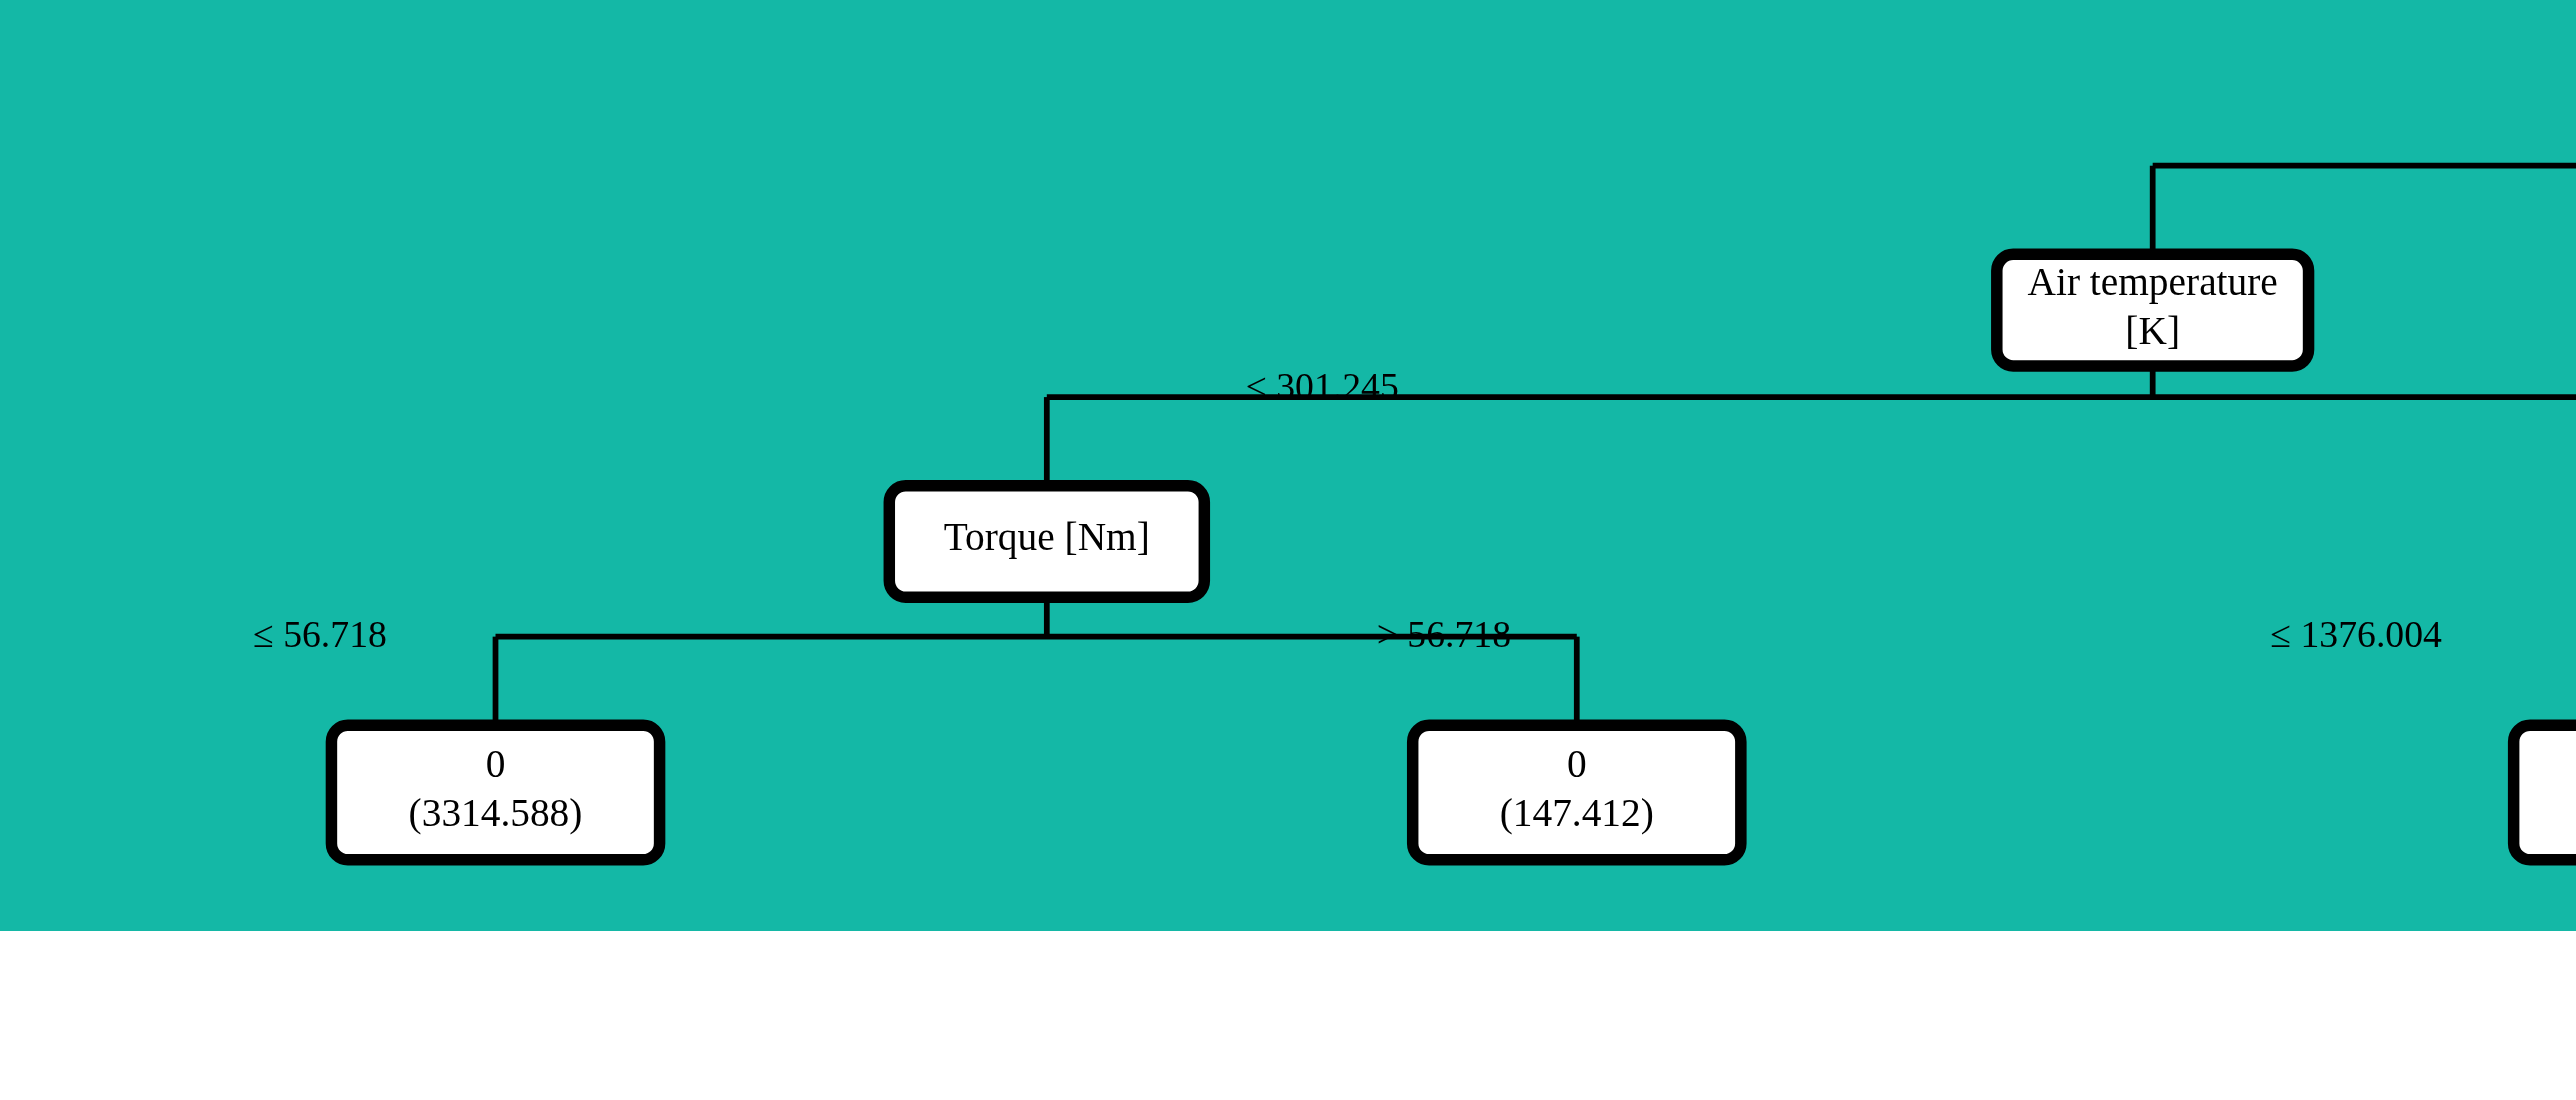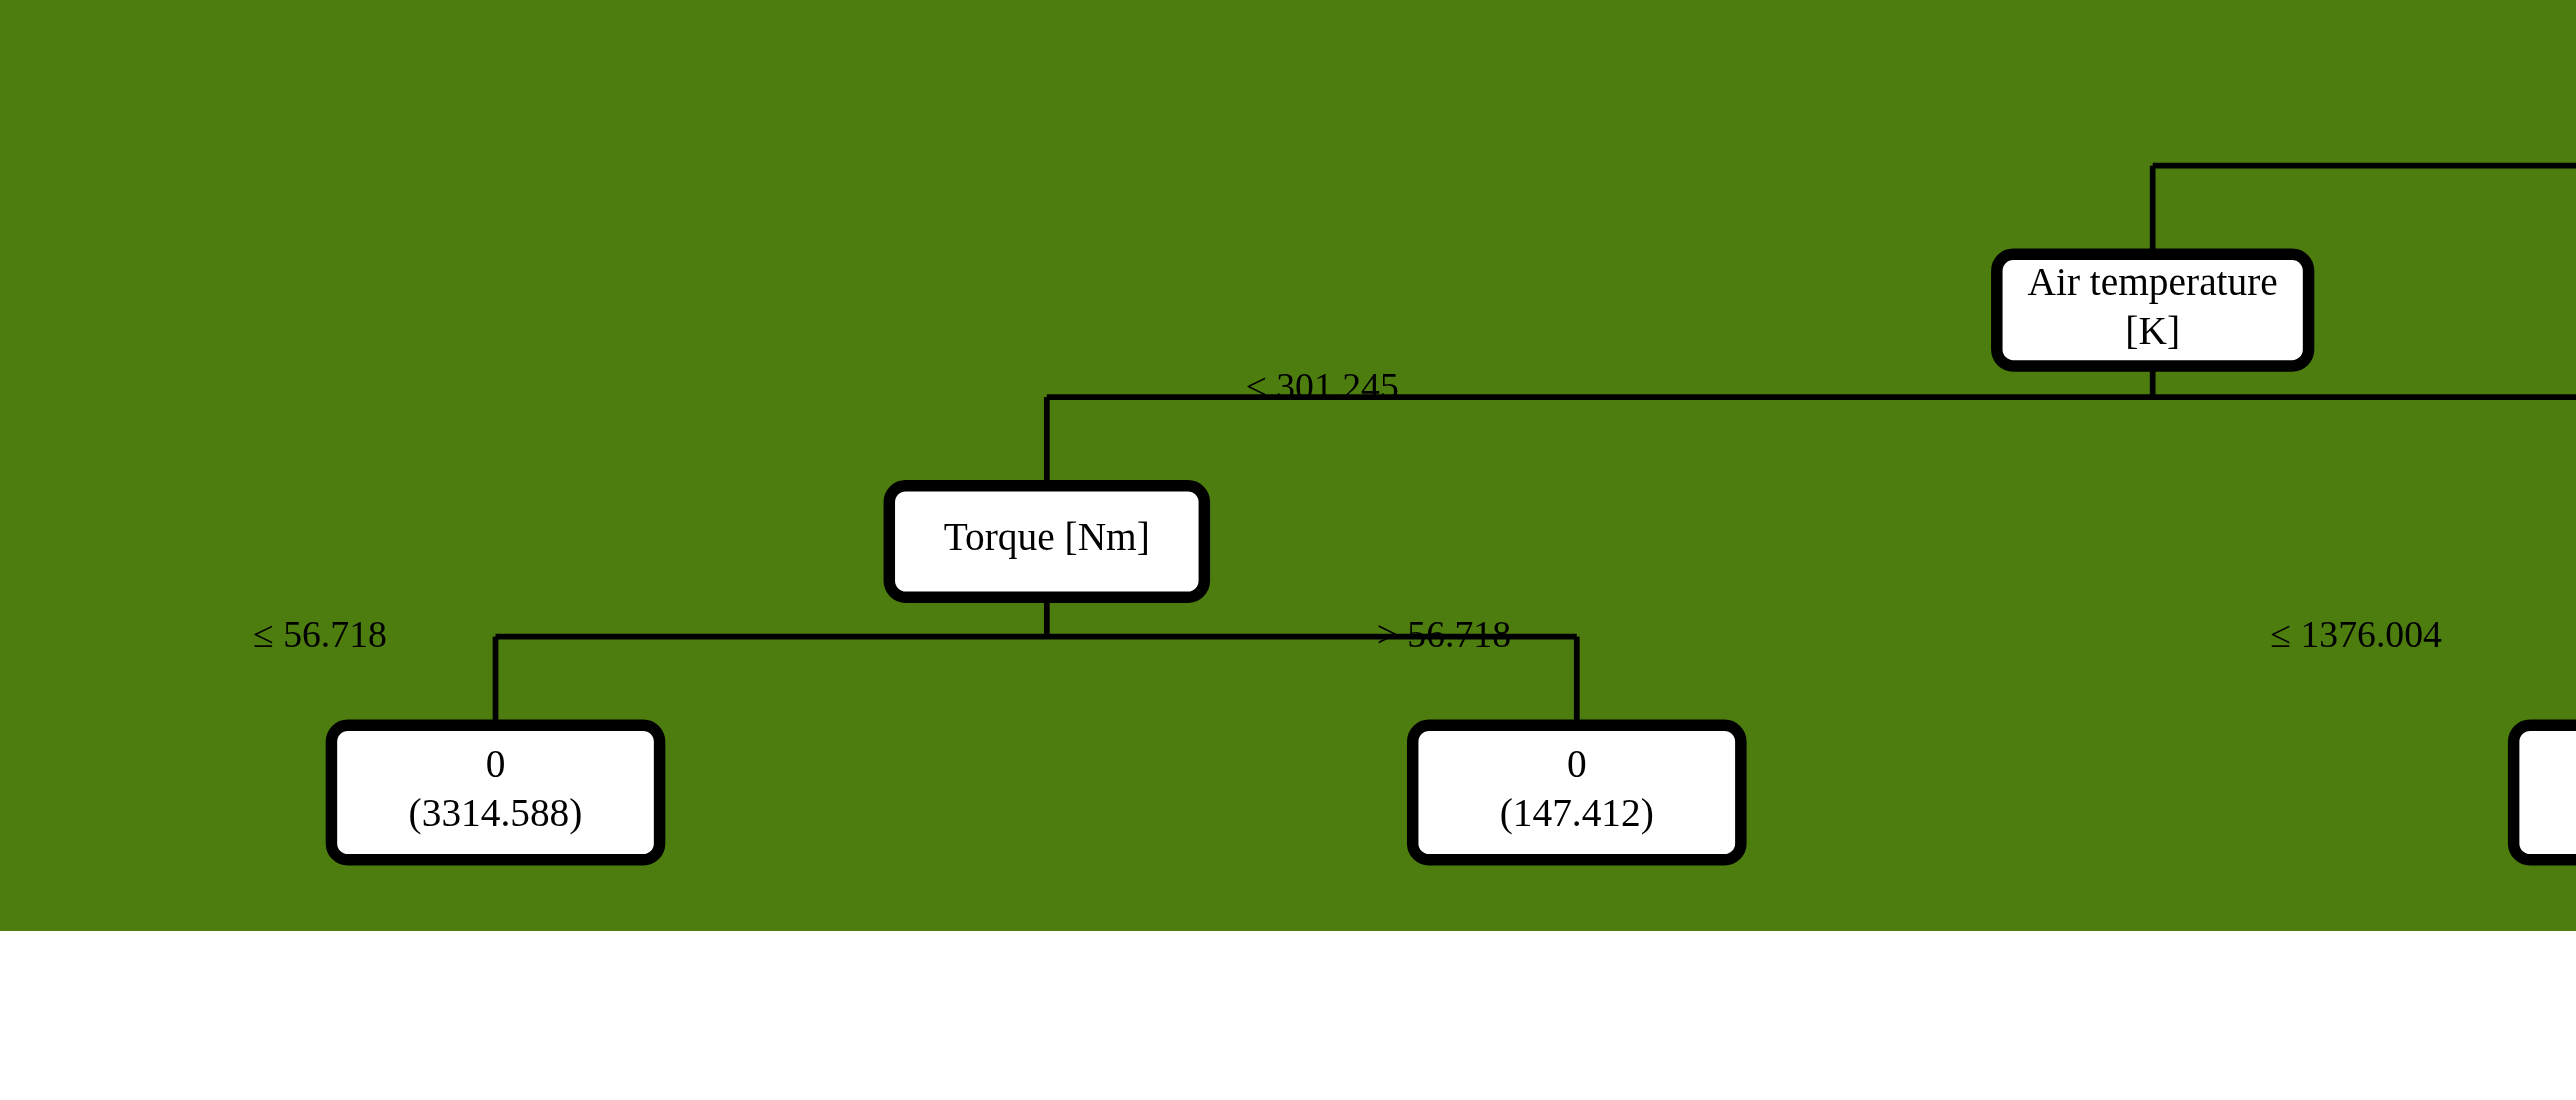--- a/index.html
+++ b/index.html
@@ -4,21 +4,21 @@
 <style>
   html, body {
     margin: 0;
     padding: 0;
     background: #ffffff;
   }
   #root {
     position: relative;
     width: 2576px;
     height: 931px;
-    background: #4d7c0f;
+    background: #14b8a6;
     font-family: "Liberation Serif", "DejaVu Serif", serif;
     overflow: hidden;
   }
   #tree-svg {
     position: absolute;
     left: 0;
     top: 0;
     width: 2576px;
     height: 1101px;
   }

